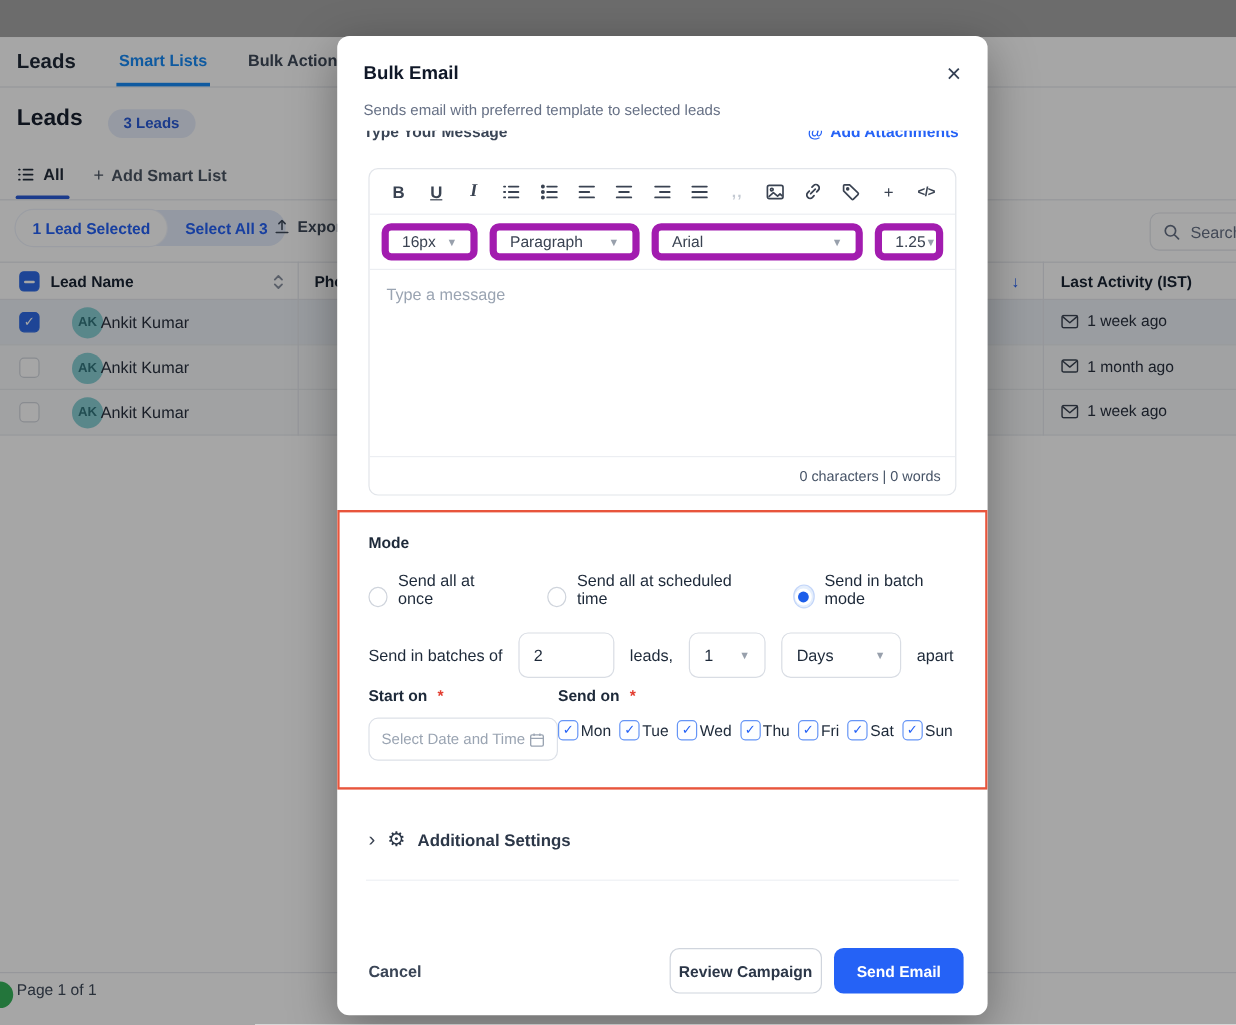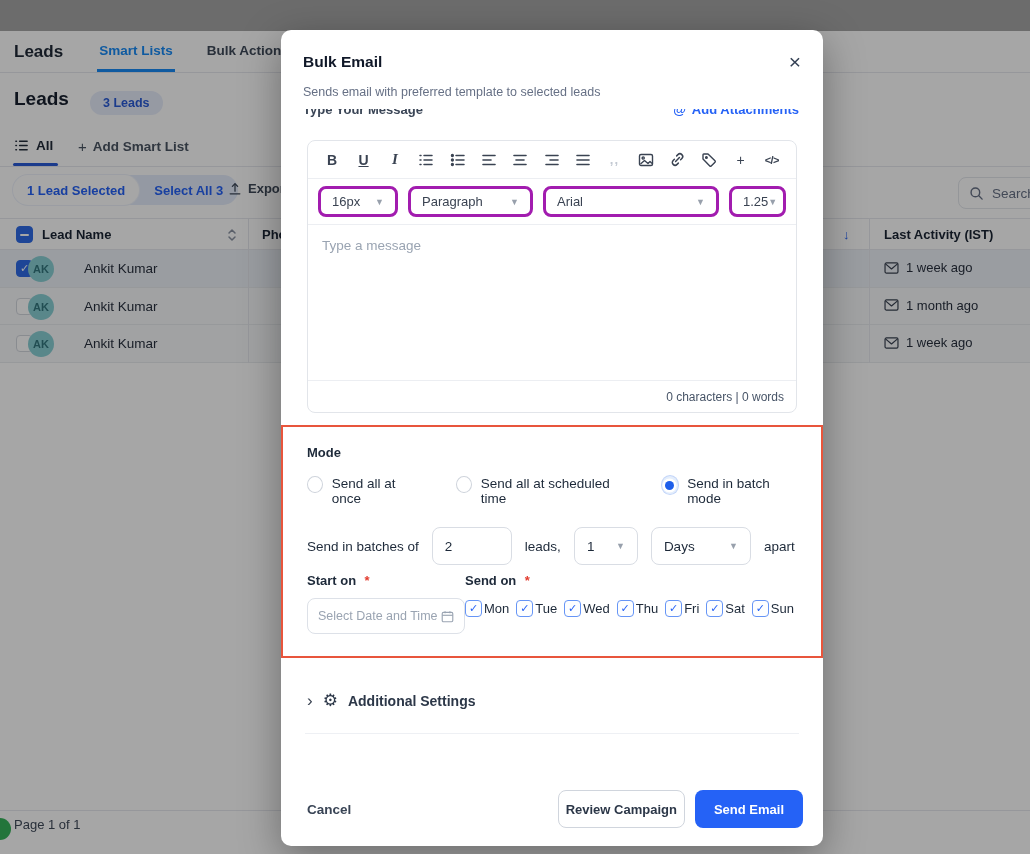--- a/index.html
+++ b/index.html
@@ -35,21 +35,21 @@
   .cb.on { background:#2e6be6; border-color:#2e6be6; color:#fff; font-size:11px; font-weight:700; }
   .cb.ind { background:#2e6be6; border-color:#2e6be6; }
   .cb.ind::after { content:""; width:9px; height:2px; background:#fff; border-radius:1px; }
   .vline { position:absolute; width:1px; background:#e7e9ee; top:218px; height:145px; }
   .sort-col { position:absolute; left:843px; top:8px; color:#2562f6; font-size:13px; font-weight:700; }
 
   .trow { position:absolute; left:0; width:1030px; height:37.5px; border-bottom:1px solid #e9ebef; }
   .trow.selected { background:#edf1f7; }
   .trow.normal { background:#f7f9fb; }
   .row-cb { position:absolute; left:16px; top:10px; }
-  .avatar { position:absolute; left:28px; top:6px; width:26px; height:26px; border-radius:50%; background:#89cfd4; color:#33777e; font-size:11px; font-weight:700; display:flex; align-items:center; justify-content:center; }
+  .avatar { position:absolute; left:60px; top:6px; width:26px; height:26px; border-radius:50%; background:#89cfd4; color:#33777e; font-size:11px; font-weight:700; display:flex; align-items:center; justify-content:center; }
   .lead-name { position:absolute; left:84px; top:11px; font-size:13.5px; color:#28303e; }
   .activity { position:absolute; left:884px; top:10px; display:flex; align-items:center; gap:7px; font-size:13px; color:#28303e; }
 
   .bottom-divider { position:absolute; left:0; top:810px; width:1030px; height:1px; background:#e7e9ee; }
   .pagination { position:absolute; left:14px; top:817px; font-size:13px; color:#3f4a5a; }
   .chat-bubble { position:absolute; left:-11px; top:818px; width:22px; height:22px; border-radius:50%; background:#36b45b; }
 
   
   .overlay { position:absolute; inset:0; background:rgba(0,0,0,0.35); z-index:10; }
 
@@ -65,29 +65,29 @@
 
   .editor { position:absolute; left:26px; top:110px; width:490px; height:273px; border:1px solid #e2e5ea; border-radius:8px; overflow:hidden; }
   .tbar { height:38px; display:flex; align-items:center; padding:0 16px; gap:15px; border-bottom:1px solid #eceef2; color:#3a4352; }
   .tico { display:flex; align-items:center; justify-content:center; width:17px; height:17px; font-size:14px; color:#3a4352; }
   .tico.b { font-weight:800; }
   .tico.u { text-decoration:underline; font-weight:600; }
   .tico.i { font-style:italic; font-family:"Liberation Serif",serif; font-weight:600; font-size:15px; }
   .tico.q { color:#c3c9d2; font-weight:800; letter-spacing:1px; font-size:13px; }
   .tico.code { font-size:11px; font-weight:700; letter-spacing:-0.5px; }
   .selrow { height:46px; display:flex; align-items:center; gap:10px; padding:0 10px; border-bottom:1px solid #eceef2; }
-  .selpill { height:31px; border:3px solid #a21caf; border-radius:8px; display:flex; align-items:center; justify-content:space-between; padding:0 11px; font-size:13px; color:#3a4352; }
+  .selpill { height:31px; border:6px solid #a21caf; border-radius:8px; display:flex; align-items:center; justify-content:space-between; padding:0 11px; font-size:13px; color:#3a4352; }
   .chev { color:#98a0ac; font-size:9px; }
   .msgarea { height:156px; padding:13px 14px; font-size:13.5px; color:#9aa4b2; border-bottom:1px solid #eceef2; }
   .counter { height:31px; display:flex; align-items:center; justify-content:flex-end; padding:0 12px; font-size:12px; color:#475467; }
 
   .mode-box { position:absolute; left:0; top:395px; width:542px; height:233px; border:2px solid #e8553c; padding:18px 24px; }
   .mode-label { font-size:13px; font-weight:600; color:#1d2939; }
   .radio-row { display:flex; align-items:center; gap:36px; margin-top:16px; }
-  .radio-opt { display:flex; align-items:flex-start; gap:9px; font-size:13.5px; color:#1d2939; }
+  .radio-opt { display:flex; align-items:flex-end; gap:9px; font-size:13.5px; color:#1d2939; }
   .radio { width:17px; height:17px; border-radius:50%; border:1px solid #cfd4dc; background:#fff; }
   .radio.sel { width:18px; height:18px; border:none; background:#e4eefc; box-shadow:0 0 0 1px #c4d6f9; display:flex; align-items:center; justify-content:center; }
   .radio.sel::after { content:""; width:9px; height:9px; border-radius:50%; background:#1d5eea; box-shadow:0 0 0 2.5px #fff; }
   .batch-row { display:flex; align-items:center; gap:13px; margin-top:21px; font-size:13.5px; color:#1d2939; }
   .num-input { width:80px; height:38px; border:1px solid #d9dde4; border-radius:8px; display:flex; align-items:center; padding:0 12px; font-size:13.5px; color:#1d2939; }
   .big-select { height:38px; border:1px solid #d9dde4; border-radius:8px; display:flex; align-items:center; justify-content:space-between; padding:0 12px; font-size:13.5px; color:#1d2939; }
   .sched-row { display:flex; margin-top:6px; }
   .sched-col1 { width:176px; }
   .flabel { font-size:13px; font-weight:600; color:#1d2939; }
   .req { color:#e23c2f; margin-left:4px; }

